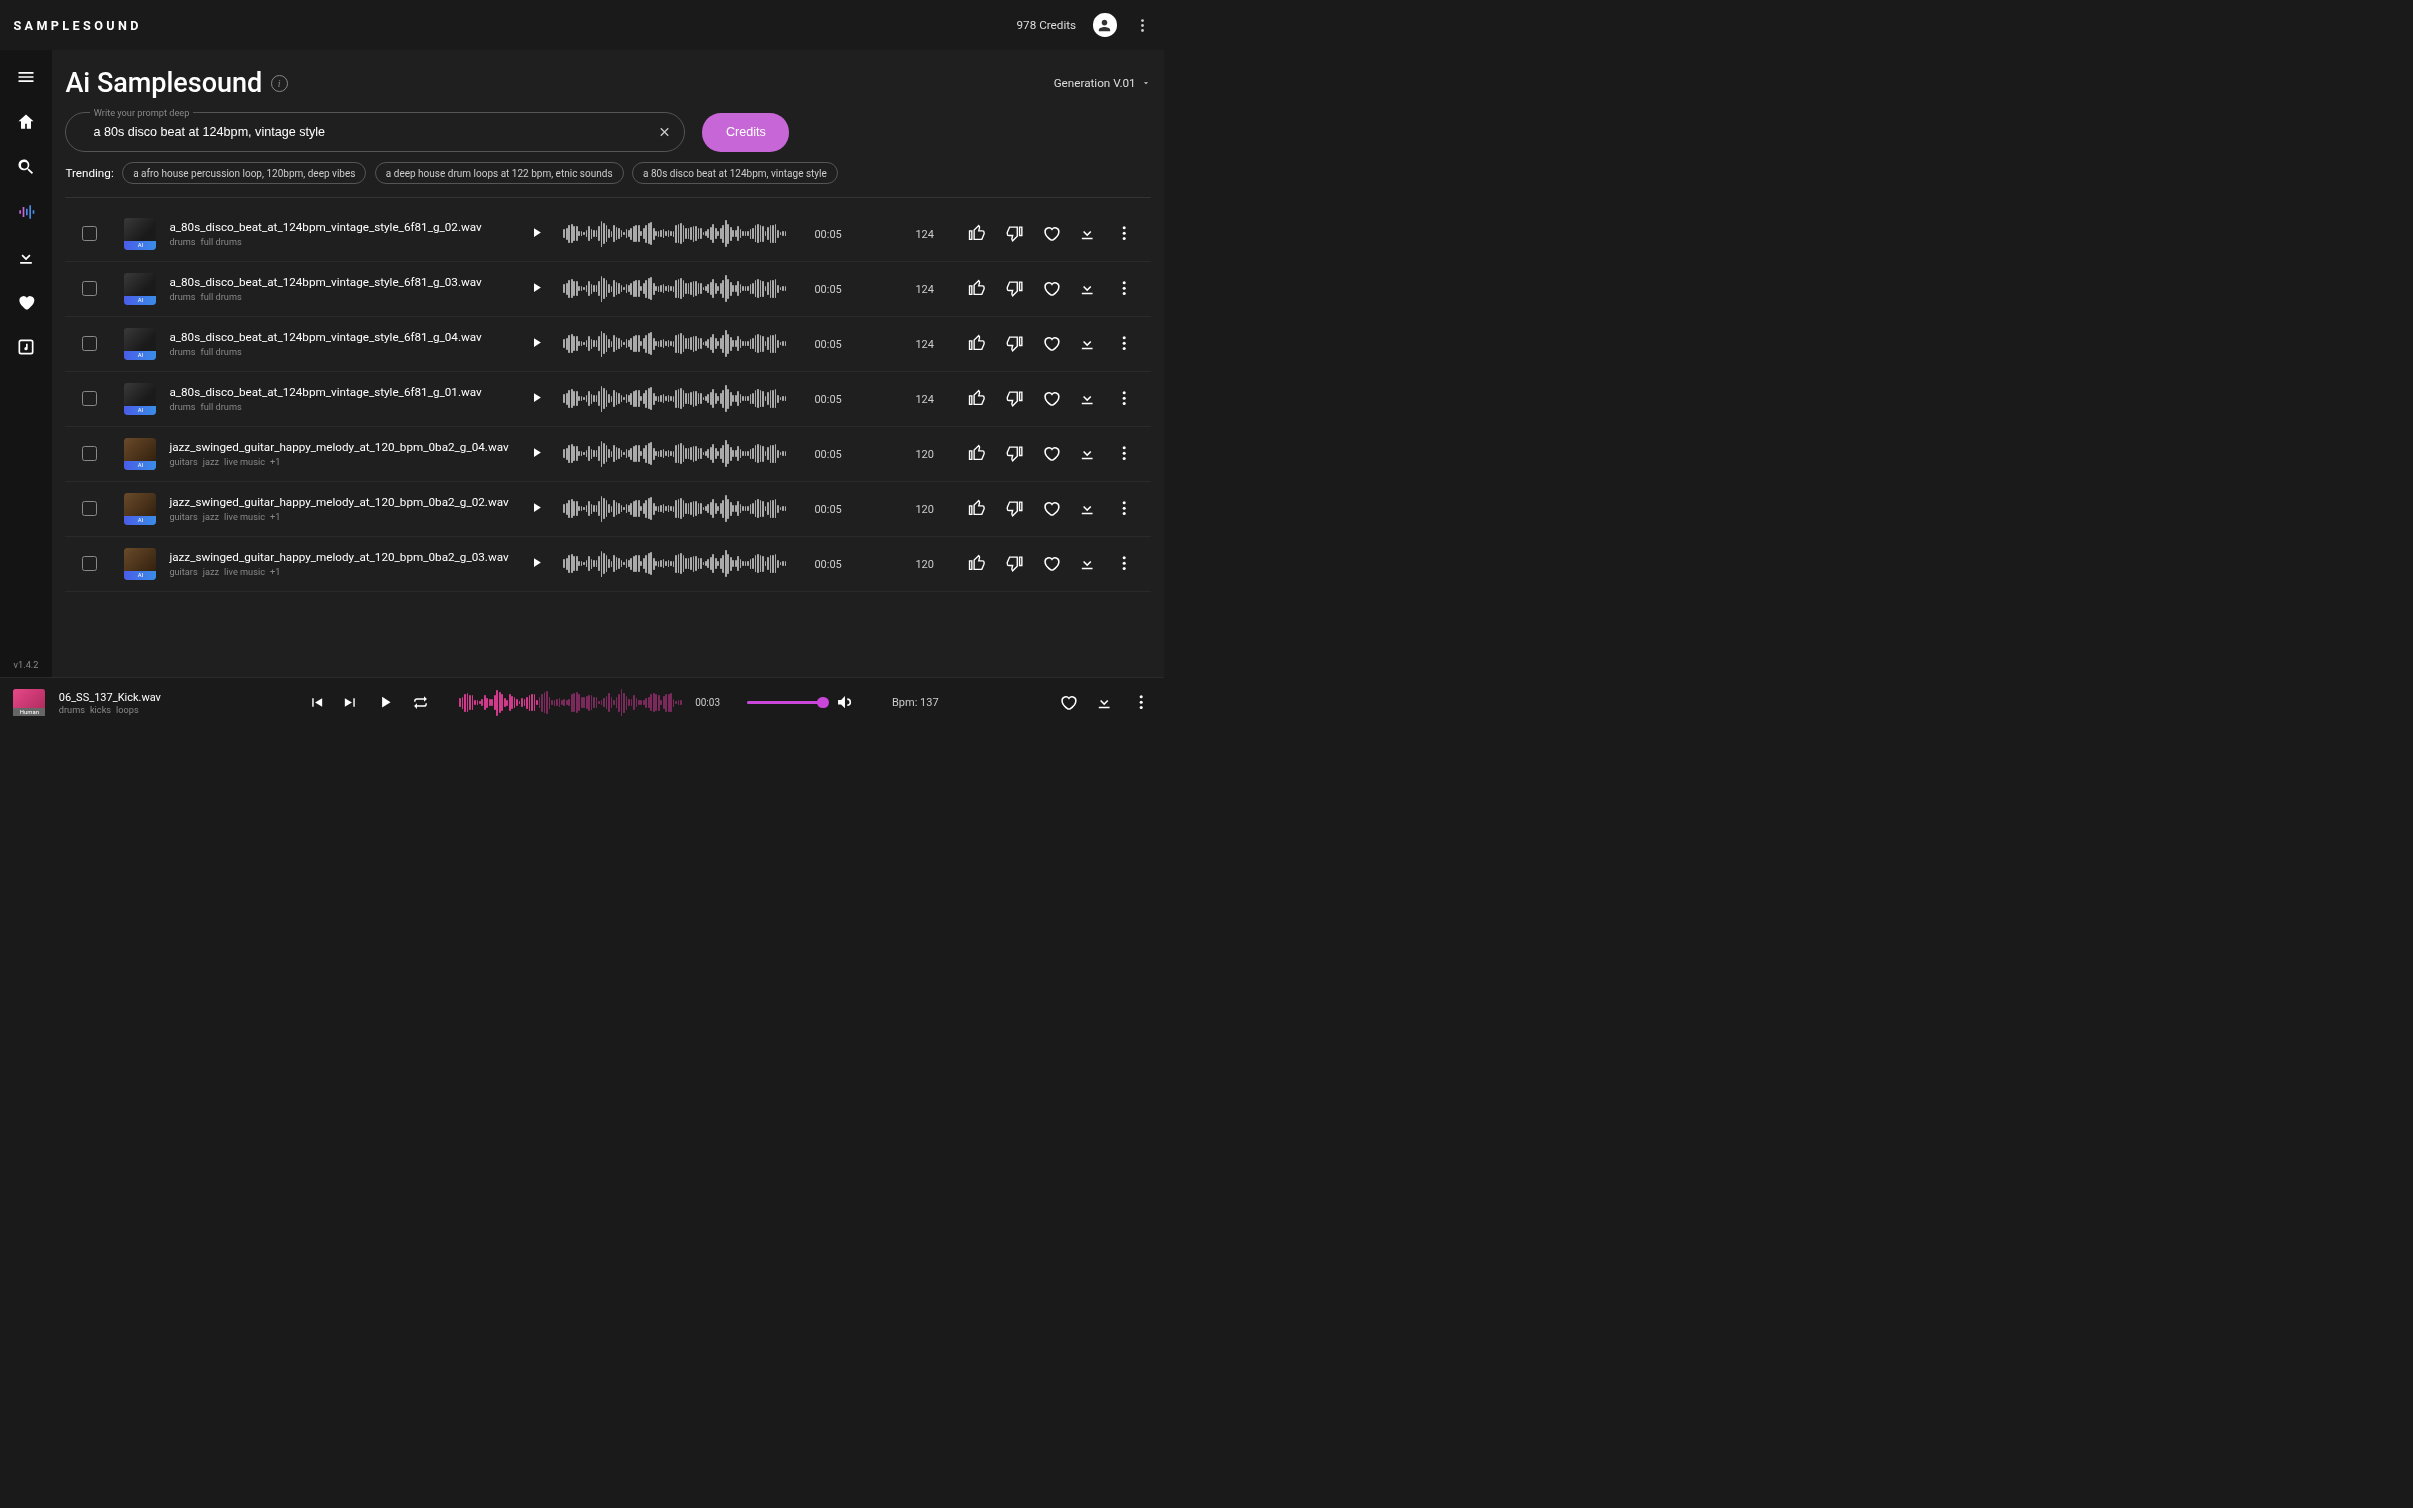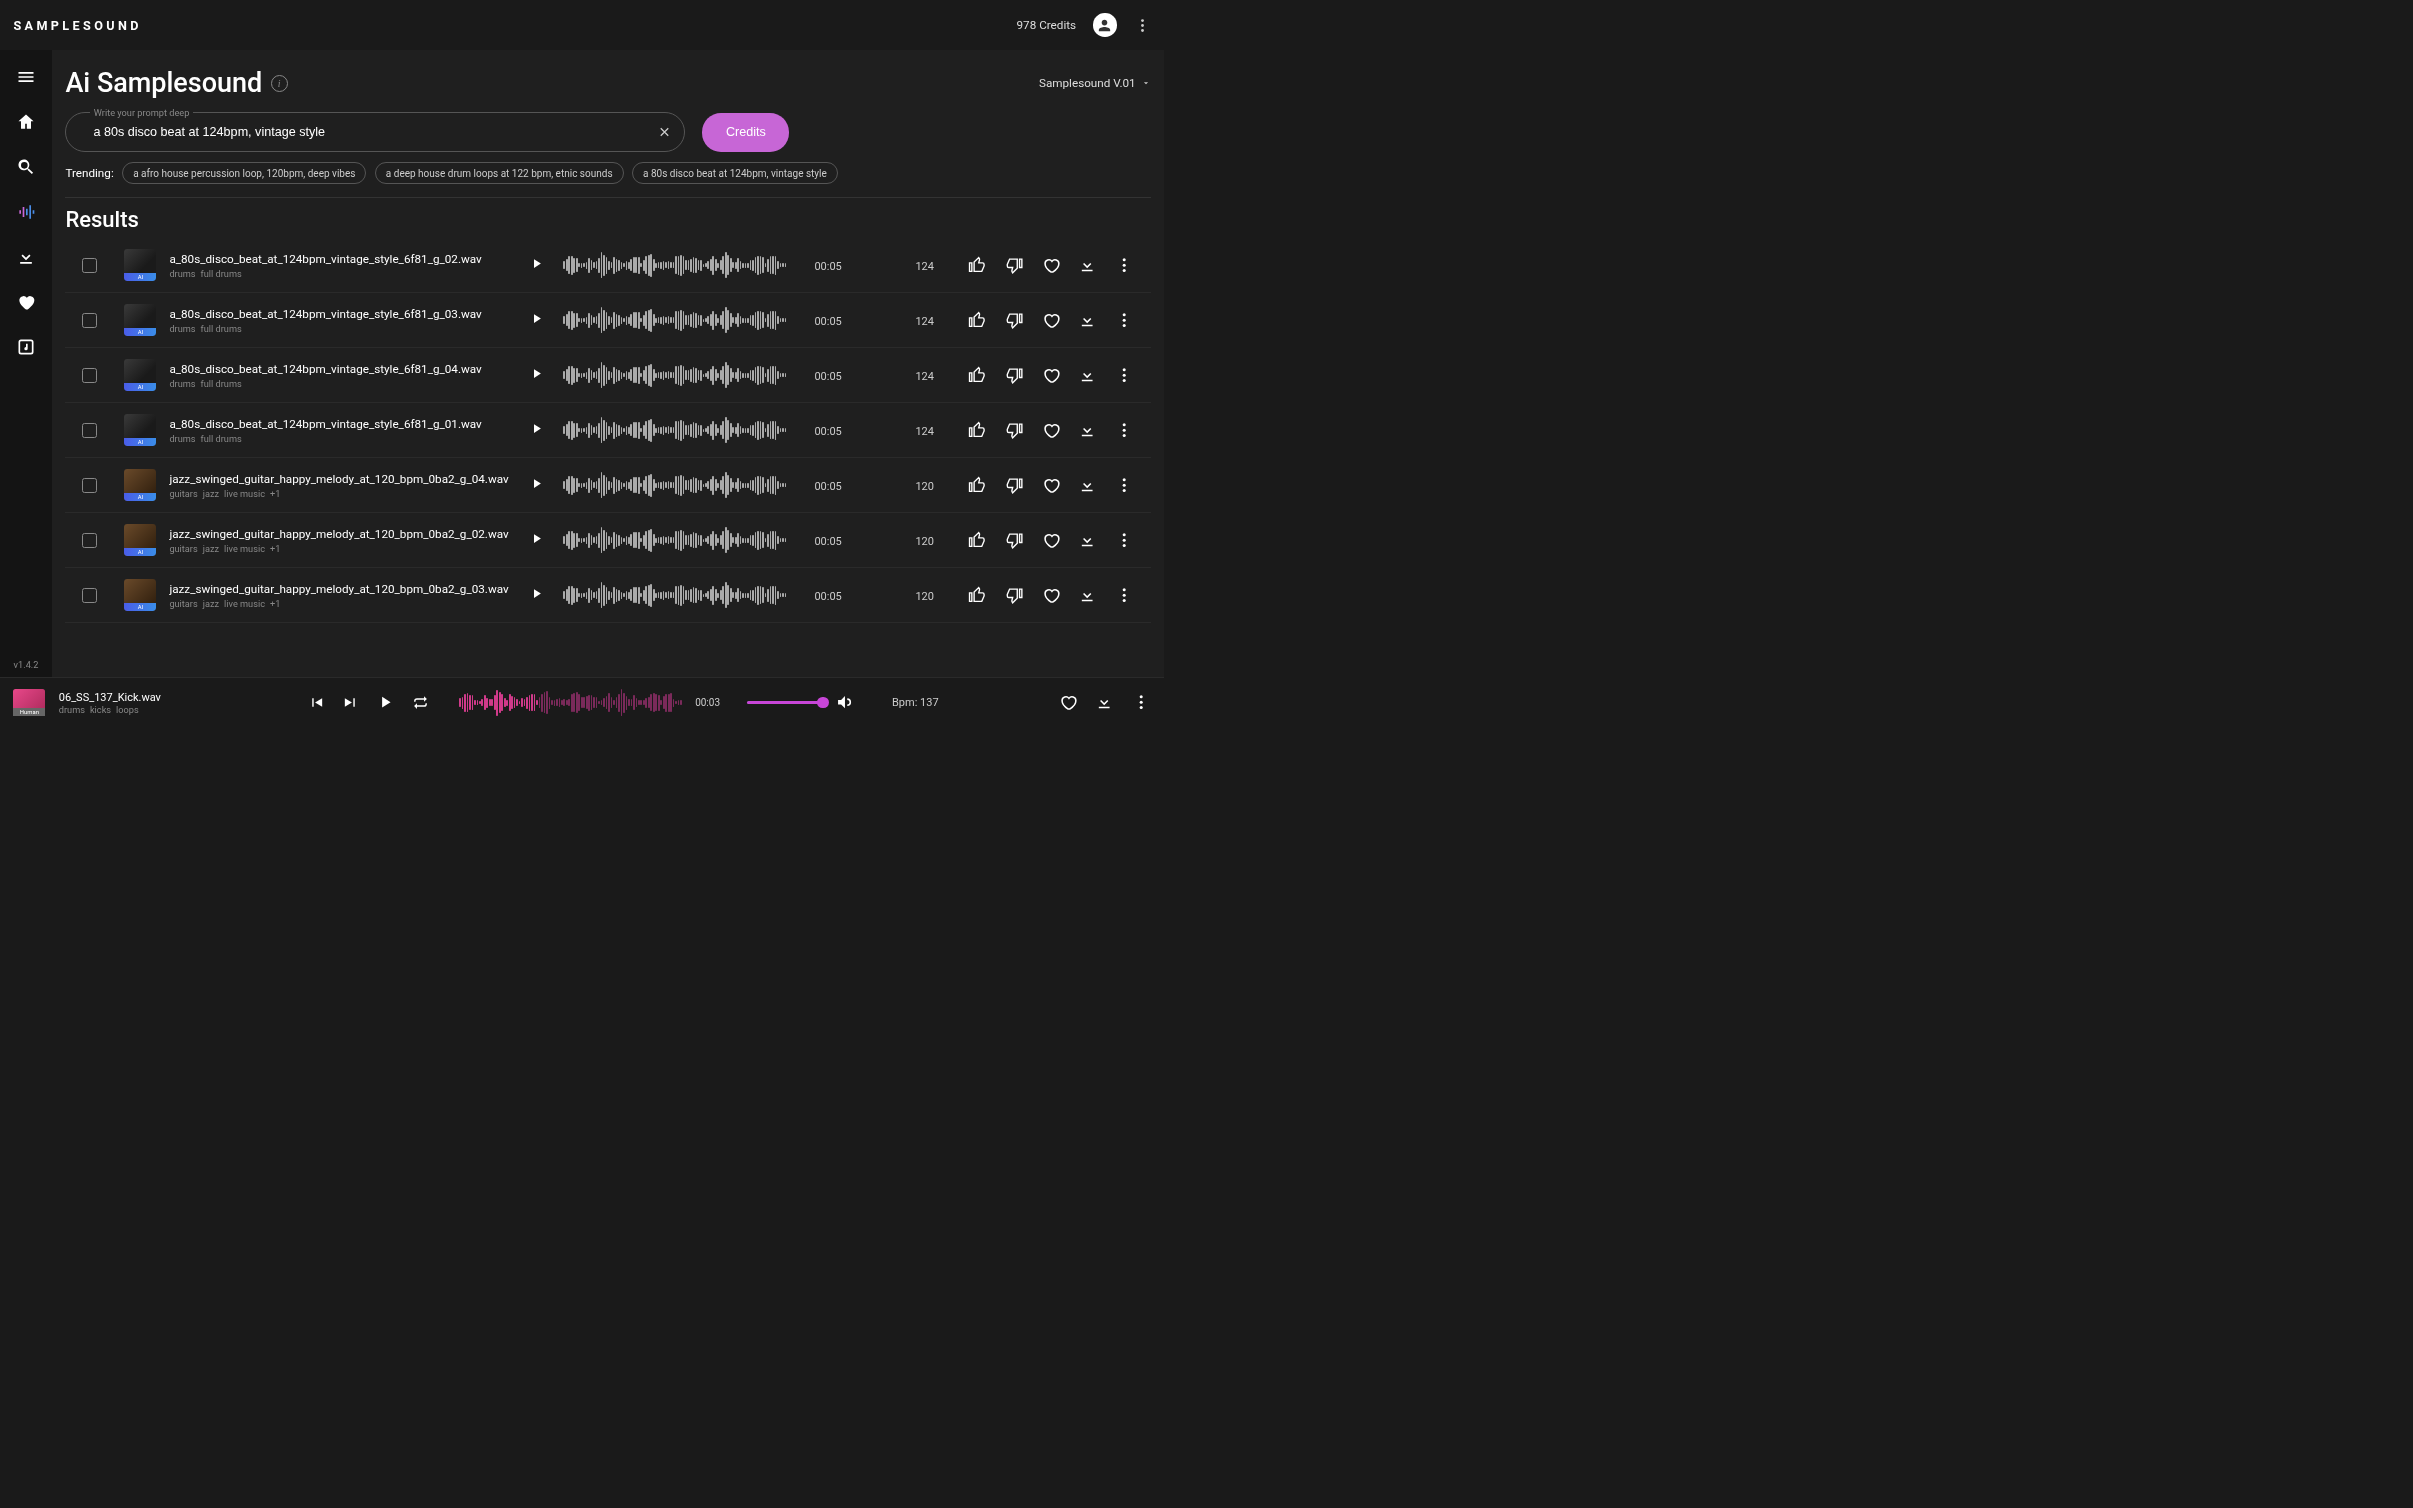--- a/index.html
+++ b/index.html
@@ -133,21 +133,21 @@
   <div class="version">v1.4.2</div>
 </div>
 
 <div class="main">
   <div class="title-row">
     <div class="page-title">
       <span>Ai Samplesound</span>
       <span class="info-icon">i</span>
     </div>
     <div class="model-select">
-      <span>Samplesound V.01</span>
+      <span>Generation V.01</span>
       <svg width="10" height="10" viewBox="0 0 24 24" fill="#ccc">
           <path d="M7 10l5 5 5-5z"></path>
         </svg>
     </div>
   </div>
 
   <div class="prompt-row">
     <div class="prompt-wrap">
       <span class="prompt-label">Write your prompt deep</span>
       <input class="prompt-input" value="a 80s disco beat at 124bpm, vintage style" style="">
@@ -159,21 +159,20 @@
   </div>
 
   <div class="trending-row">
     <span class="trending-label">Trending:</span>
     <span class="chip">a afro house percussion loop, 120bpm, deep vibes</span>
     <span class="chip">a deep house drum loops at 122 bpm, etnic sounds</span>
     <span class="chip">a 80s disco beat at 124bpm, vintage style</span>
   </div>
 
   <hr class="divider">
-  <div class="results-title">Results</div>
 
   <div class="table">
     <div id="rows">
         <div class="row">
     <div class="col-check">
             <div class="checkbox"></div>
           </div>
     <div class="col-thumb">
             <div class="thumb">
               <div class="thumb-ai">AI</div>

